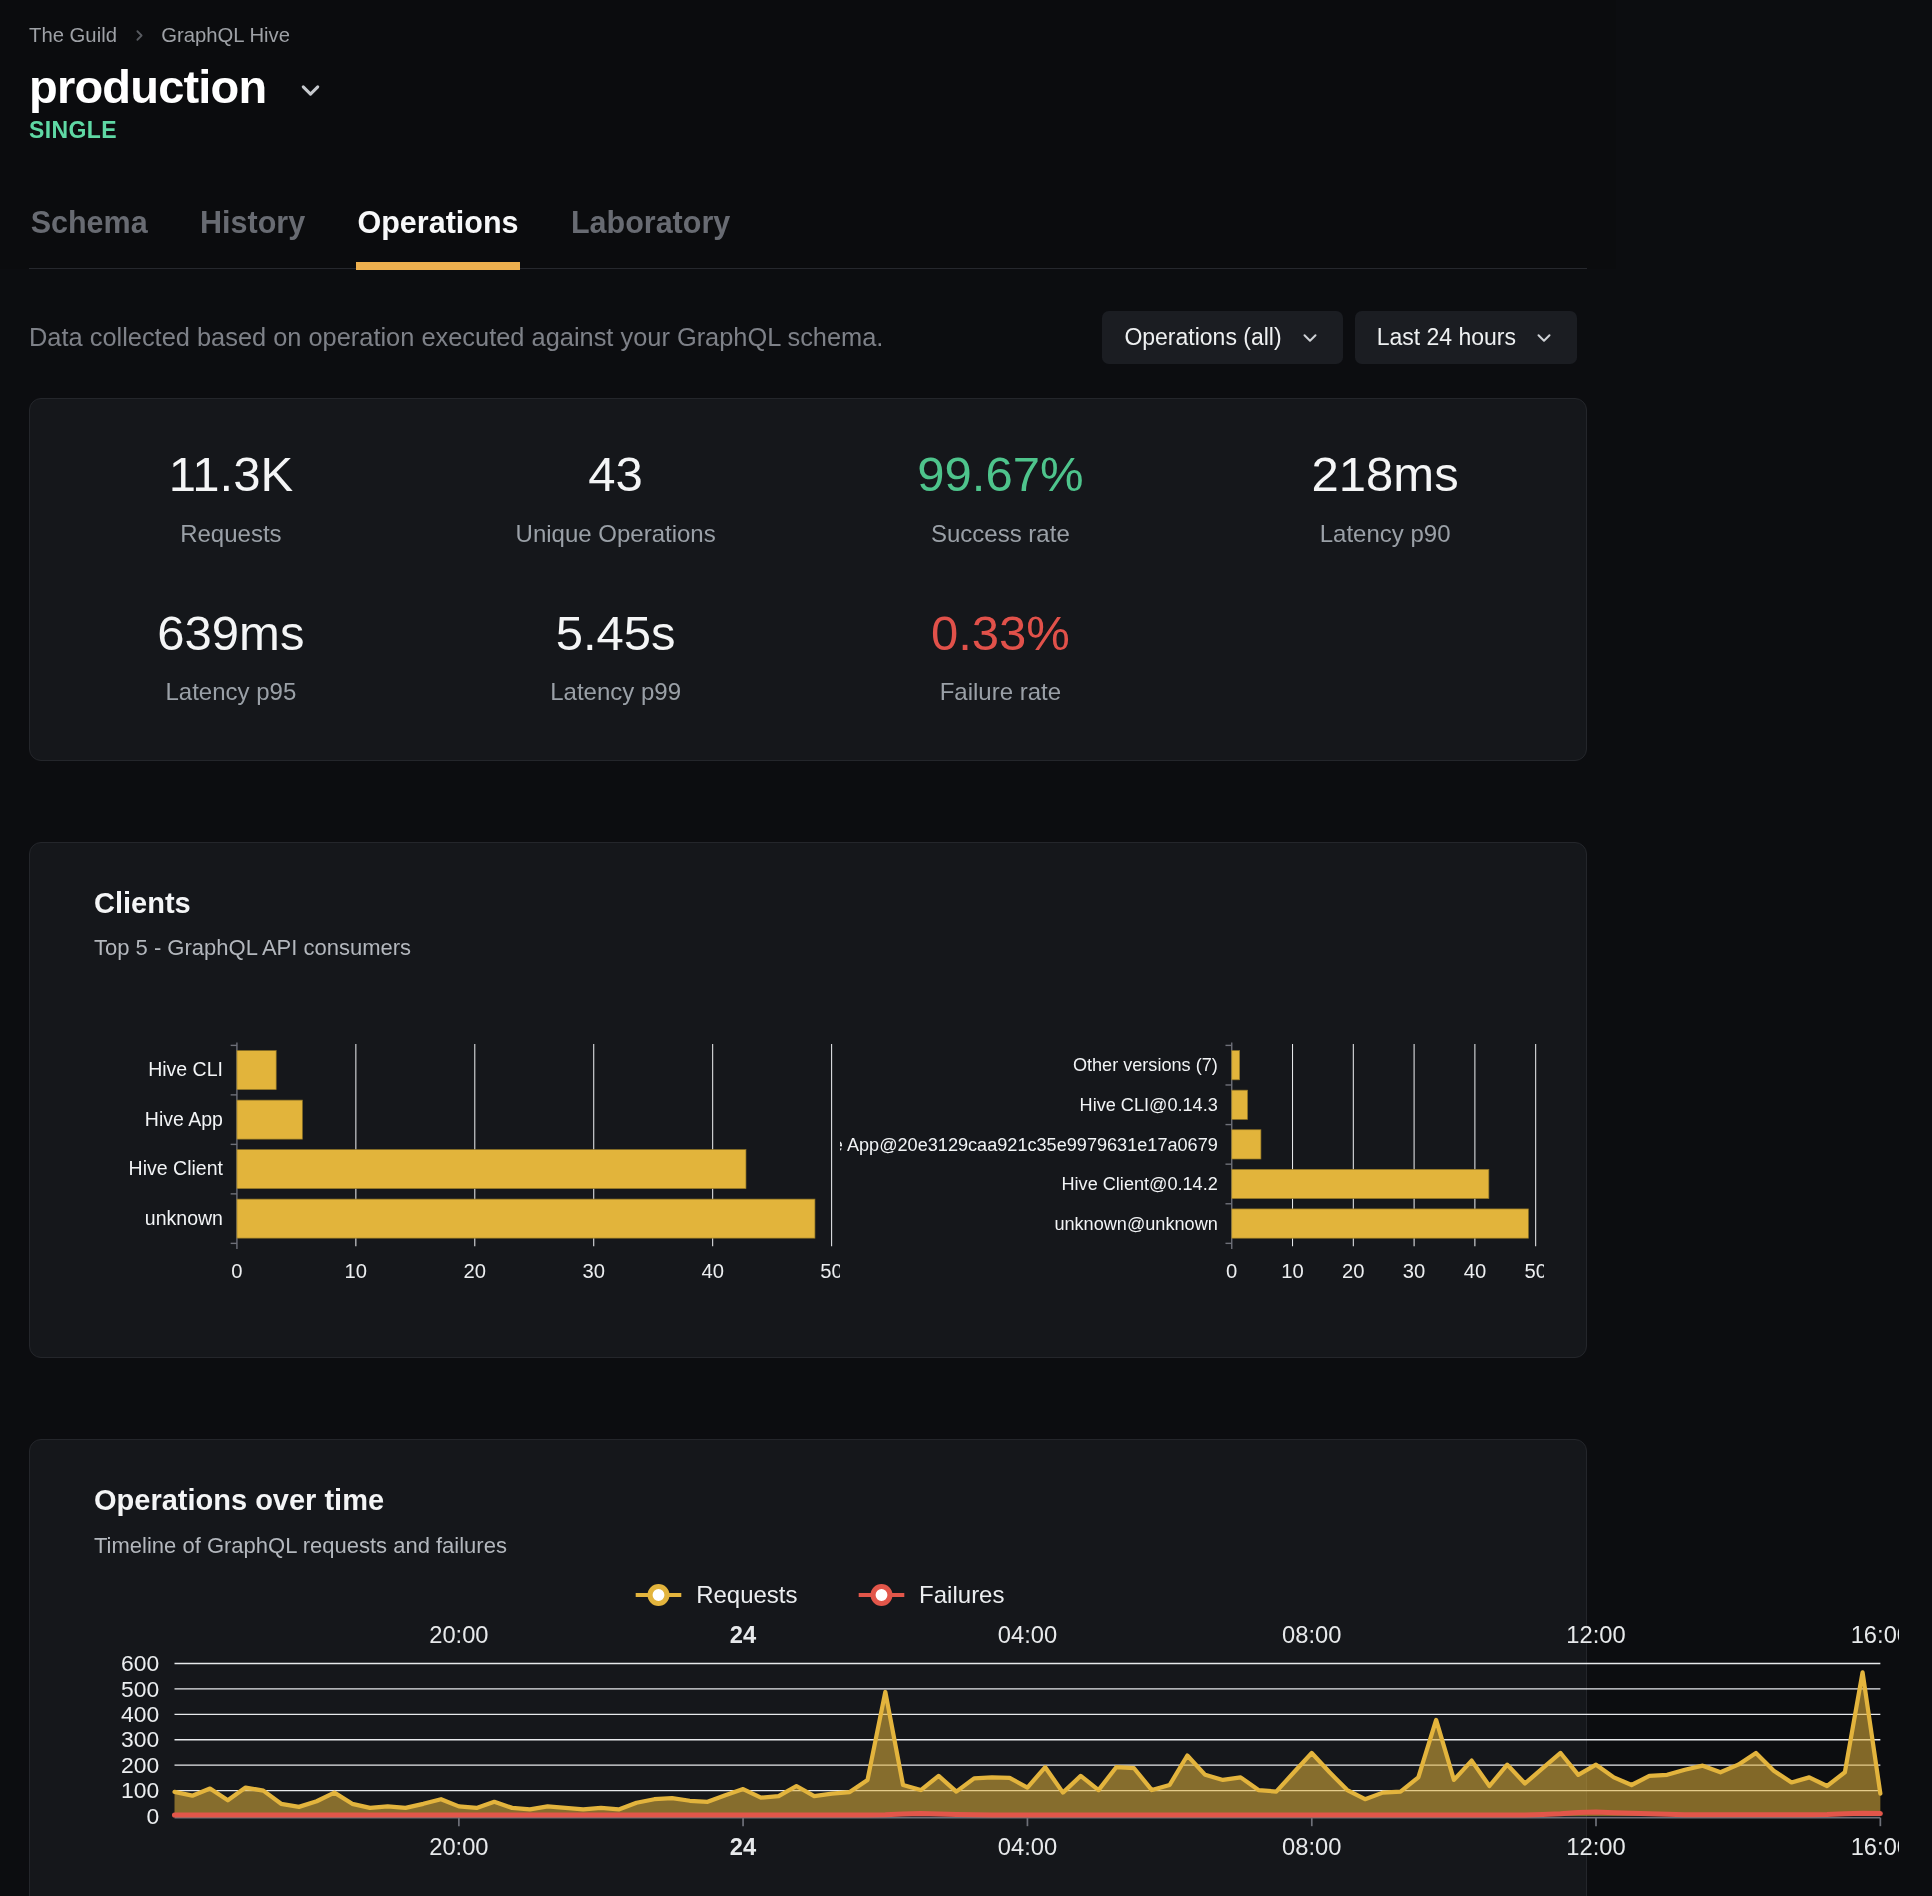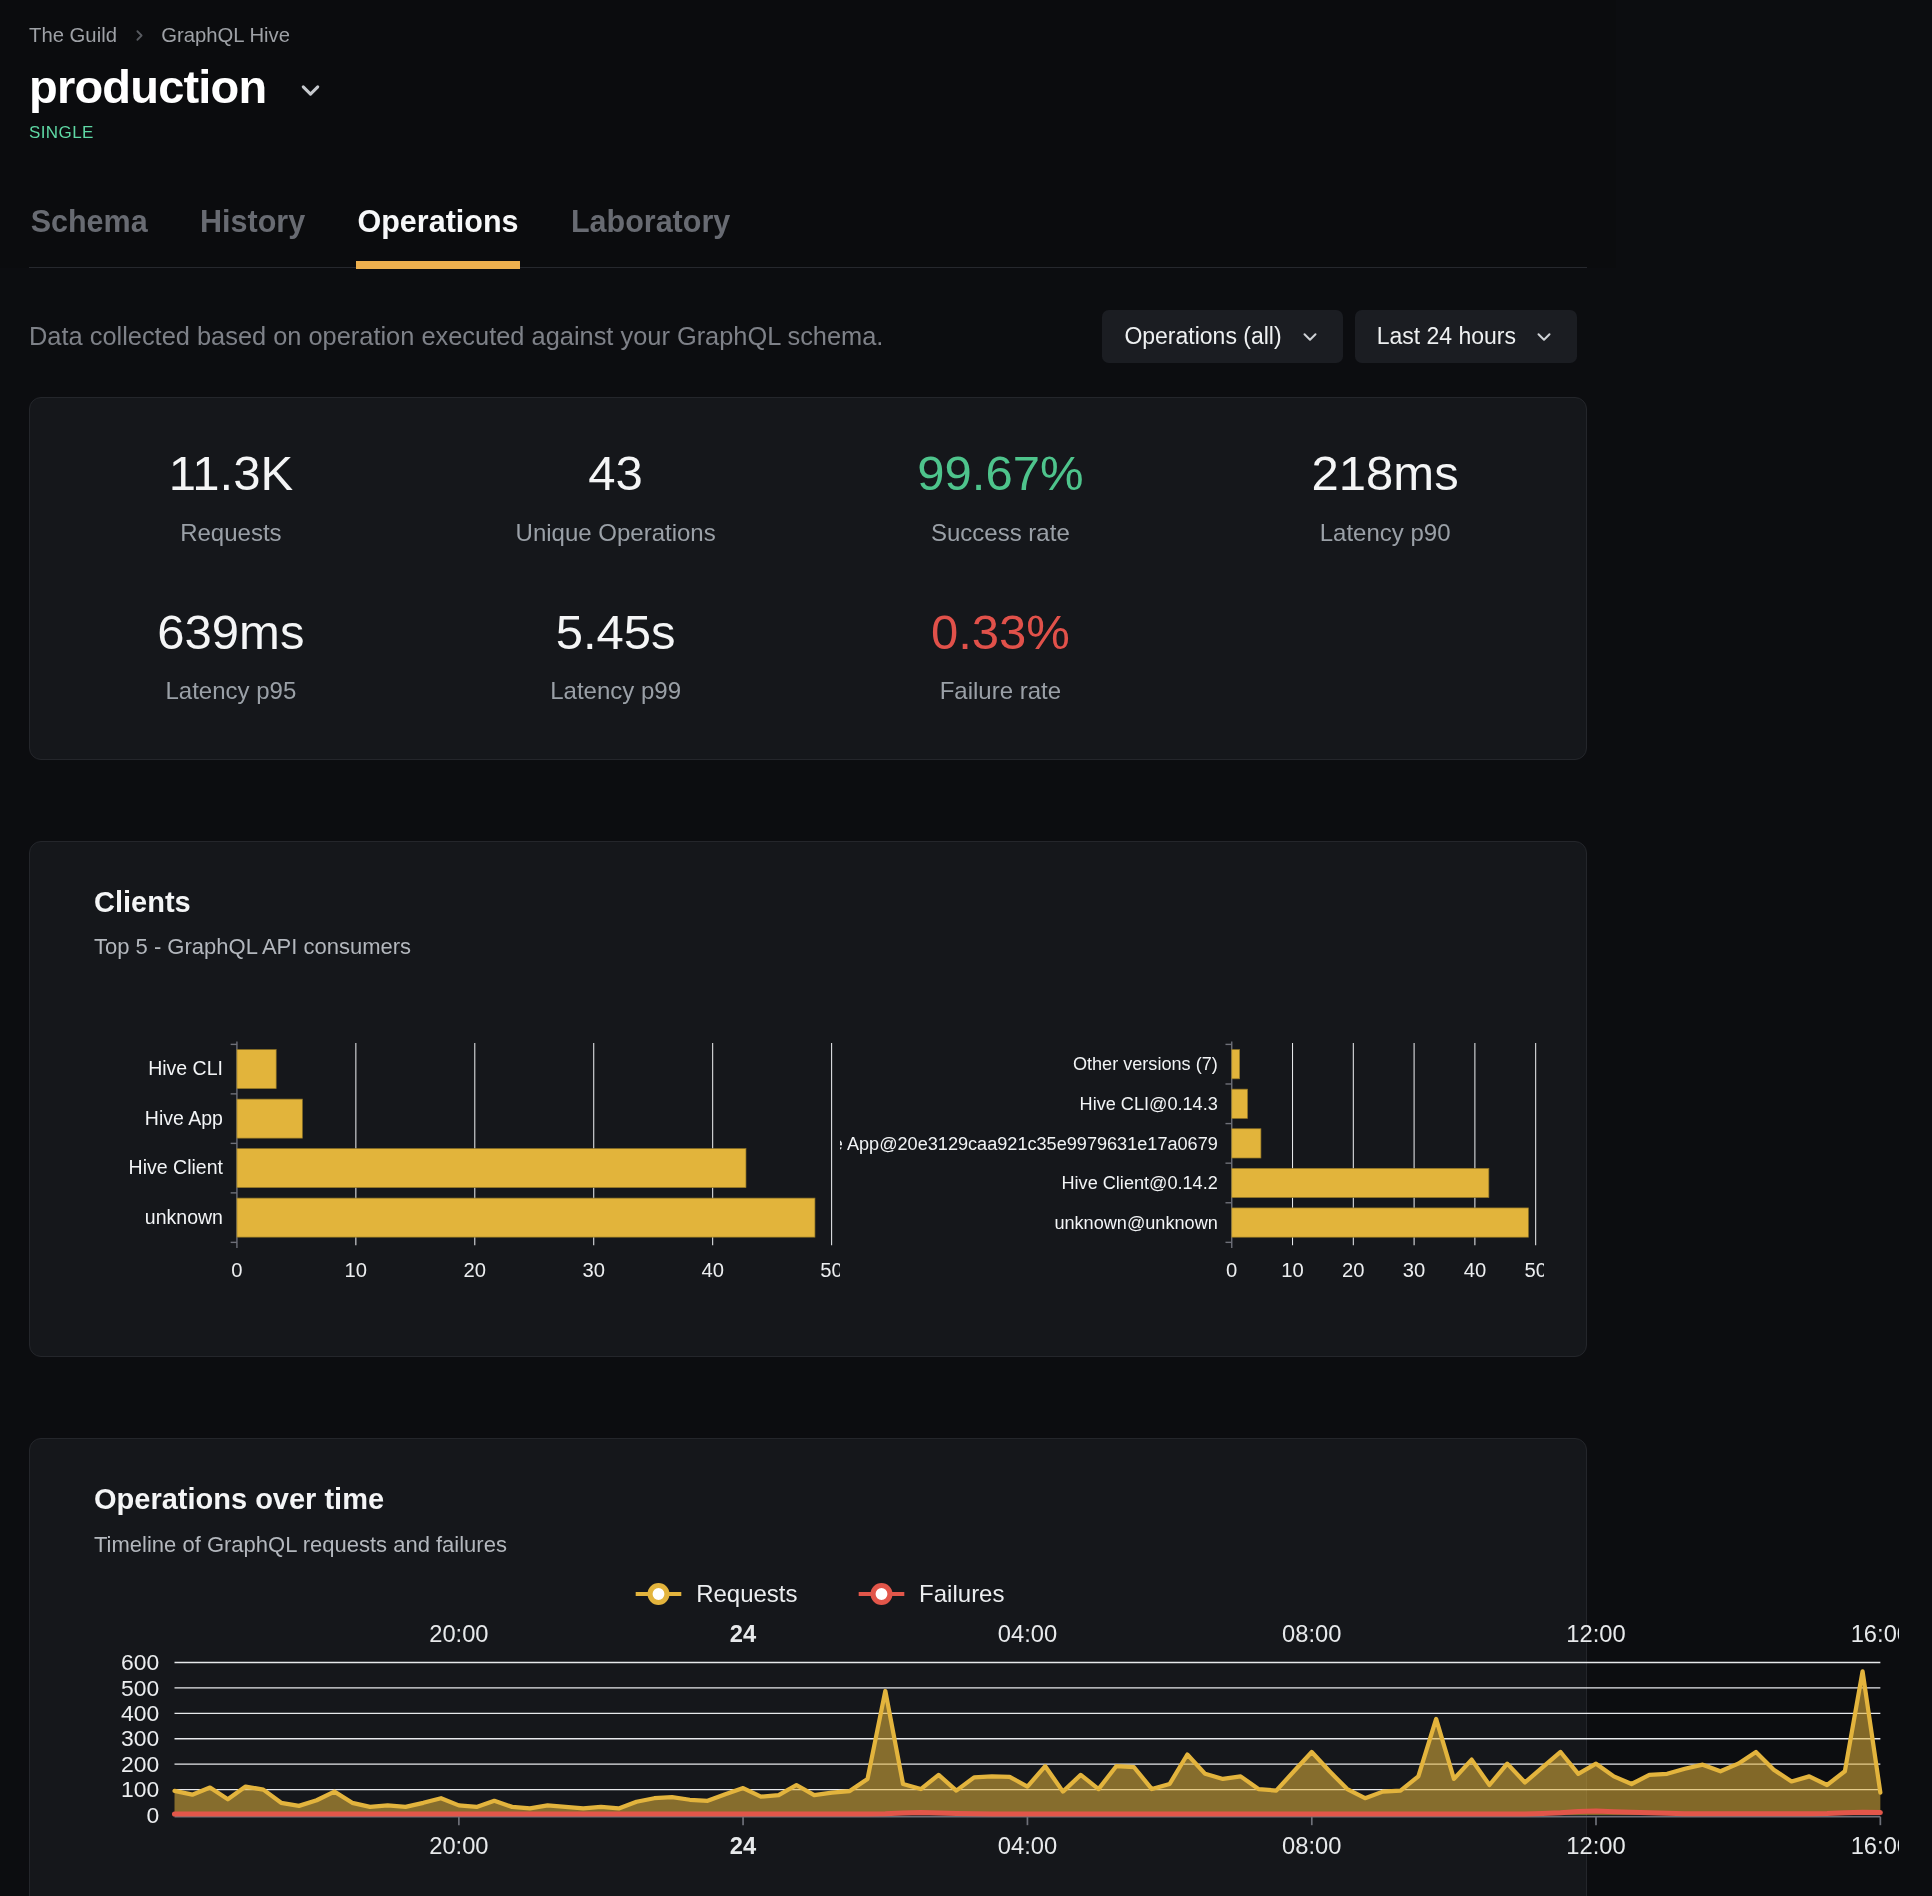--- a/index.html
+++ b/index.html
@@ -7,21 +7,21 @@
   body { width:1932px; height:1897px; font-family:"Liberation Sans","DejaVu Sans",sans-serif; color:#f4f5f6; overflow:hidden; }
   .page { width:1616px; height:1897px; background:#0c0d10; }
 
   
   header { padding:24px 29px 0 29px; background:#0b0c0e; }
   .breadcrumb { display:flex; align-items:center; gap:13.6px; font-size:20.3px; color:#9ea1a6; }
   .breadcrumb a { color:#9ea1a6; text-decoration:none; cursor:pointer; }
   .crumb-sep { display:flex; align-items:center; }
   .title-row { display:flex; align-items:center; gap:30px; margin-top:12px; cursor:pointer; width:max-content; }
   h1 { font-size:47px; font-weight:700; color:#ffffff; letter-spacing:-0.8px; }
-  .badge { margin-top:9px; font-size:17px; font-weight:400; letter-spacing:0.4px; color:#5fd8a4; }
+  .badge { margin-top:3px; font-size:23px; font-weight:700; letter-spacing:0.4px; color:#5fd8a4; }
   .tabs { display:flex; gap:49px; margin-top:49px; border-bottom:1.7px solid #26282d; padding:0 0; }
   .tab { font-size:30.5px; font-weight:700; color:#686b72; padding:12px 1.7px 22px 1.7px; border-bottom:8.5px solid transparent; margin-bottom:-1.7px; cursor:pointer; }
   .tab.active { color:#f7f8f9; border-bottom-color:#eeb04e; }
 
   
   .toolbar { display:flex; justify-content:space-between; align-items:center; padding:42px 39px 0 29px; }
   .description { font-size:25.4px; color:#7e8188; }
   .filters { display:flex; gap:12px; }
   .filter-btn { display:flex; align-items:center; gap:17px; height:53px; padding:0 22px; background:#1b1d22; border:none; border-radius:6.8px; font-size:23px; color:#eef0f1; font-family:inherit; cursor:pointer; }
 

